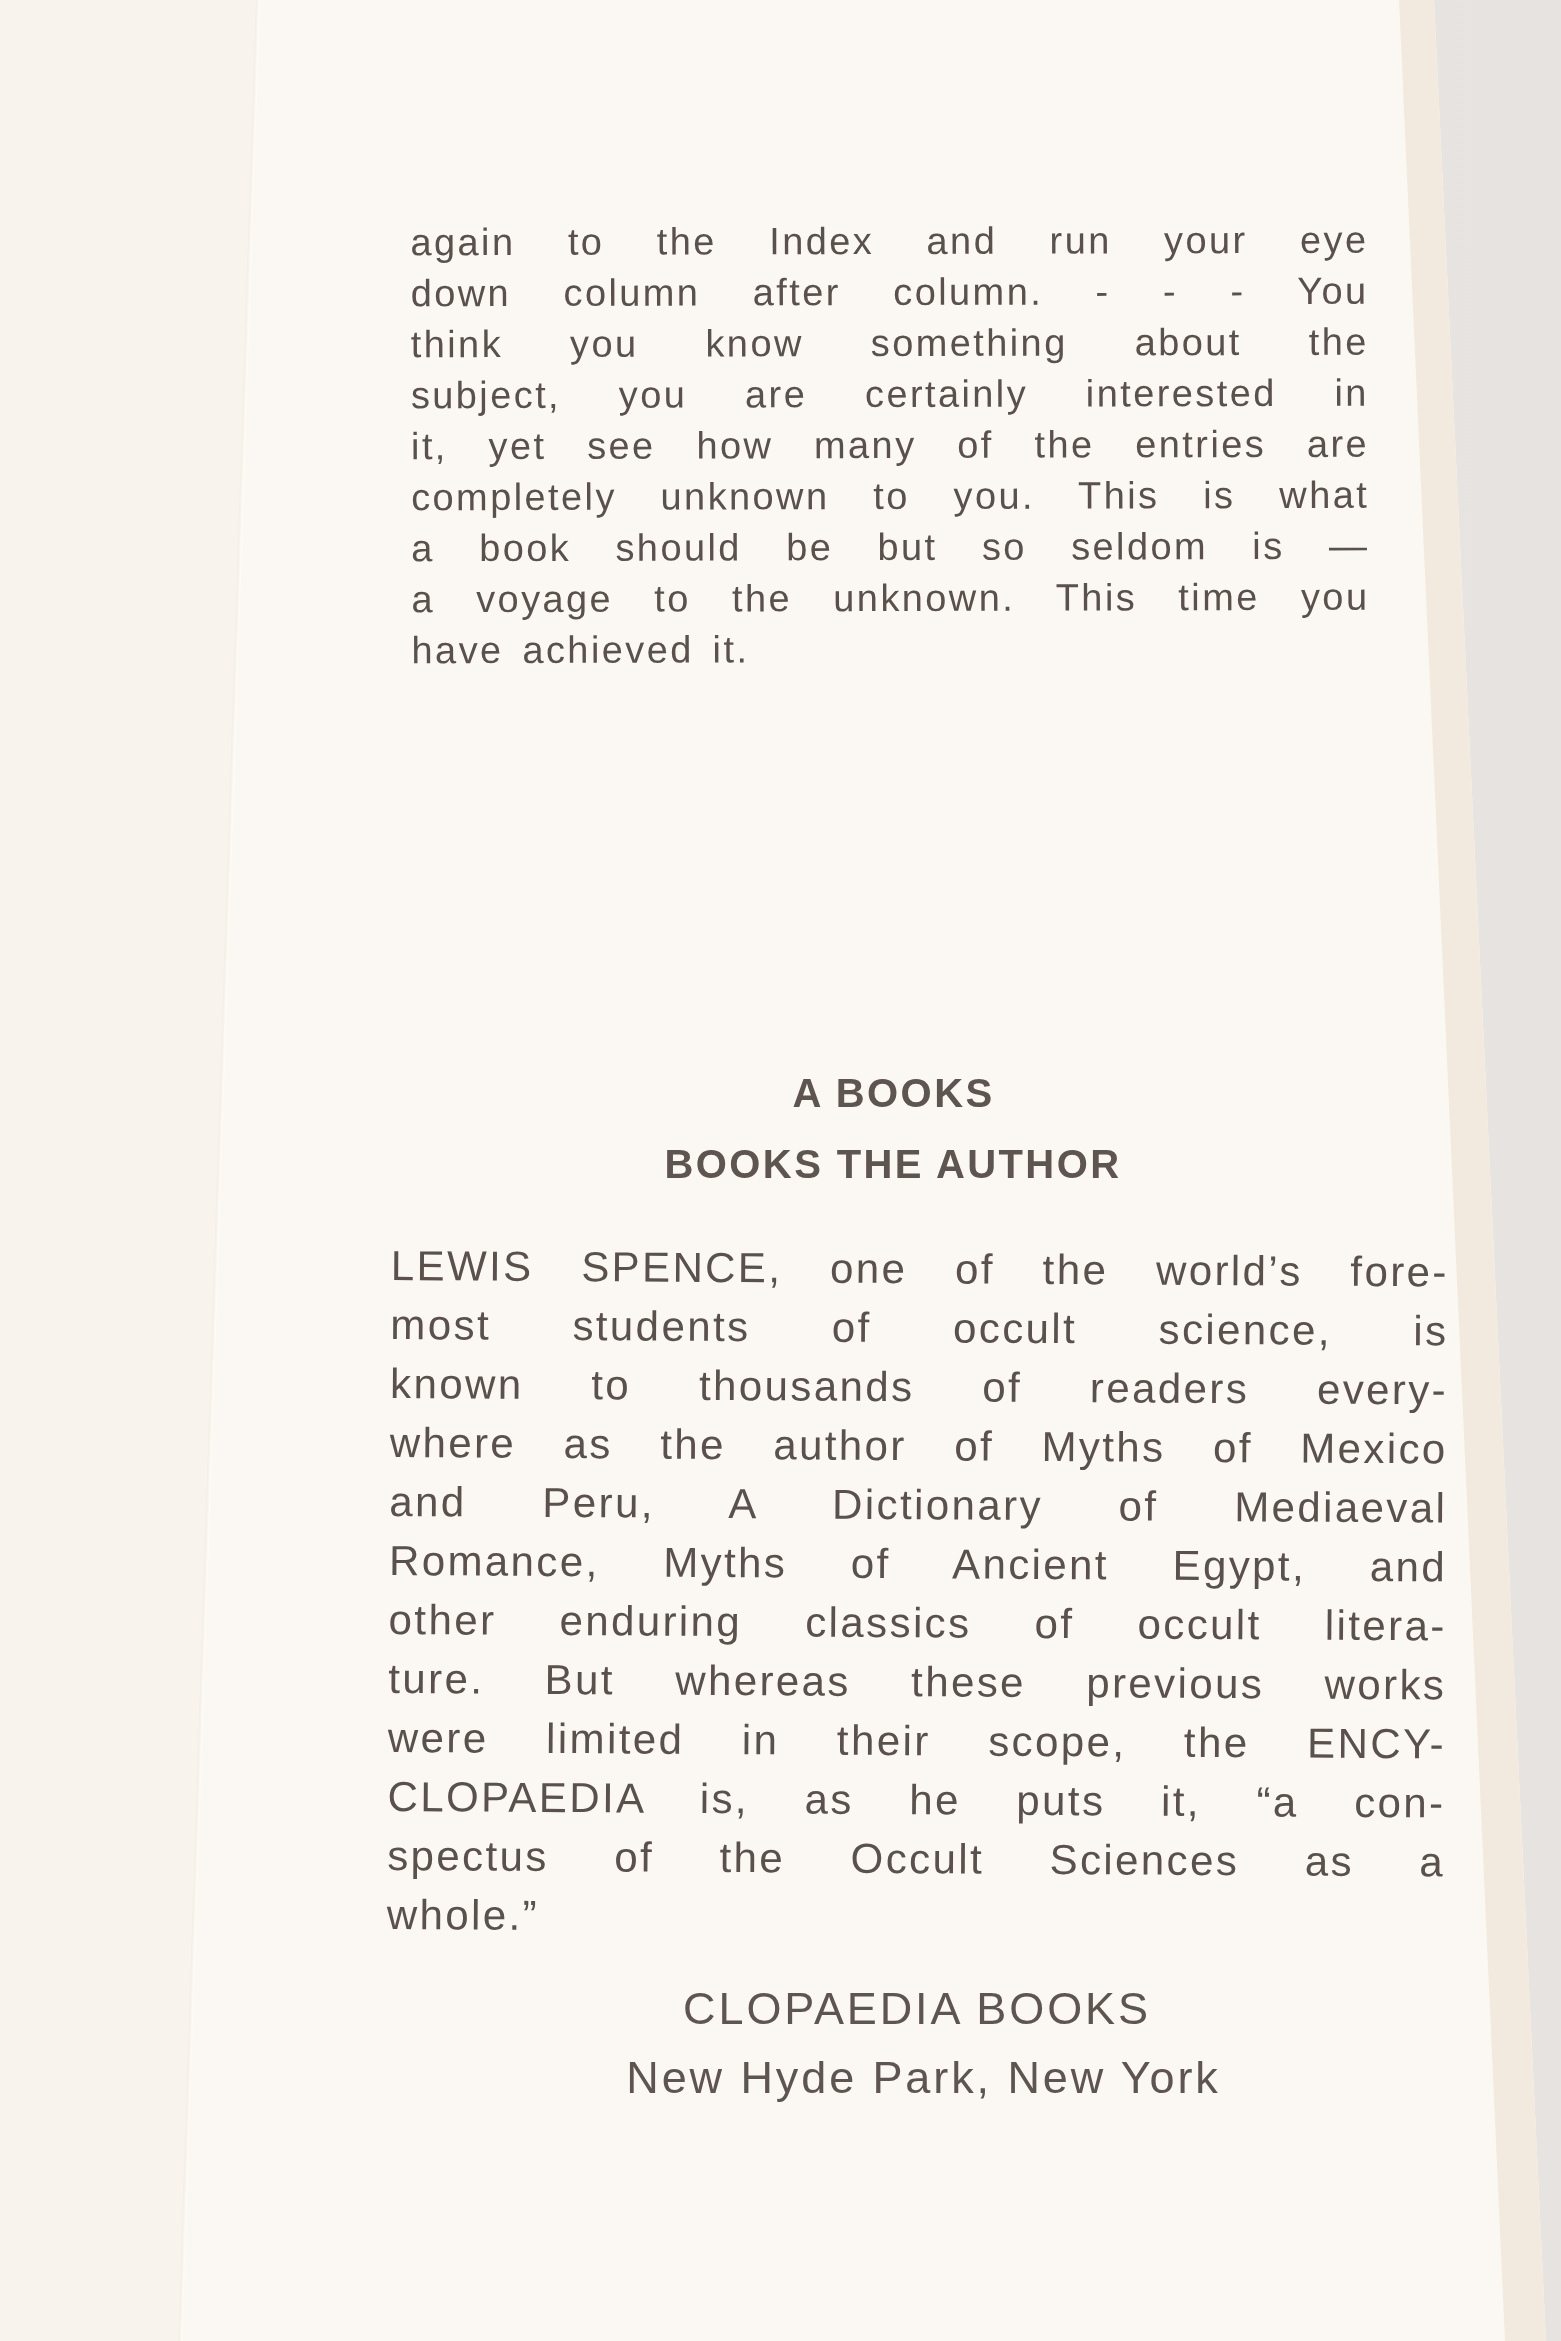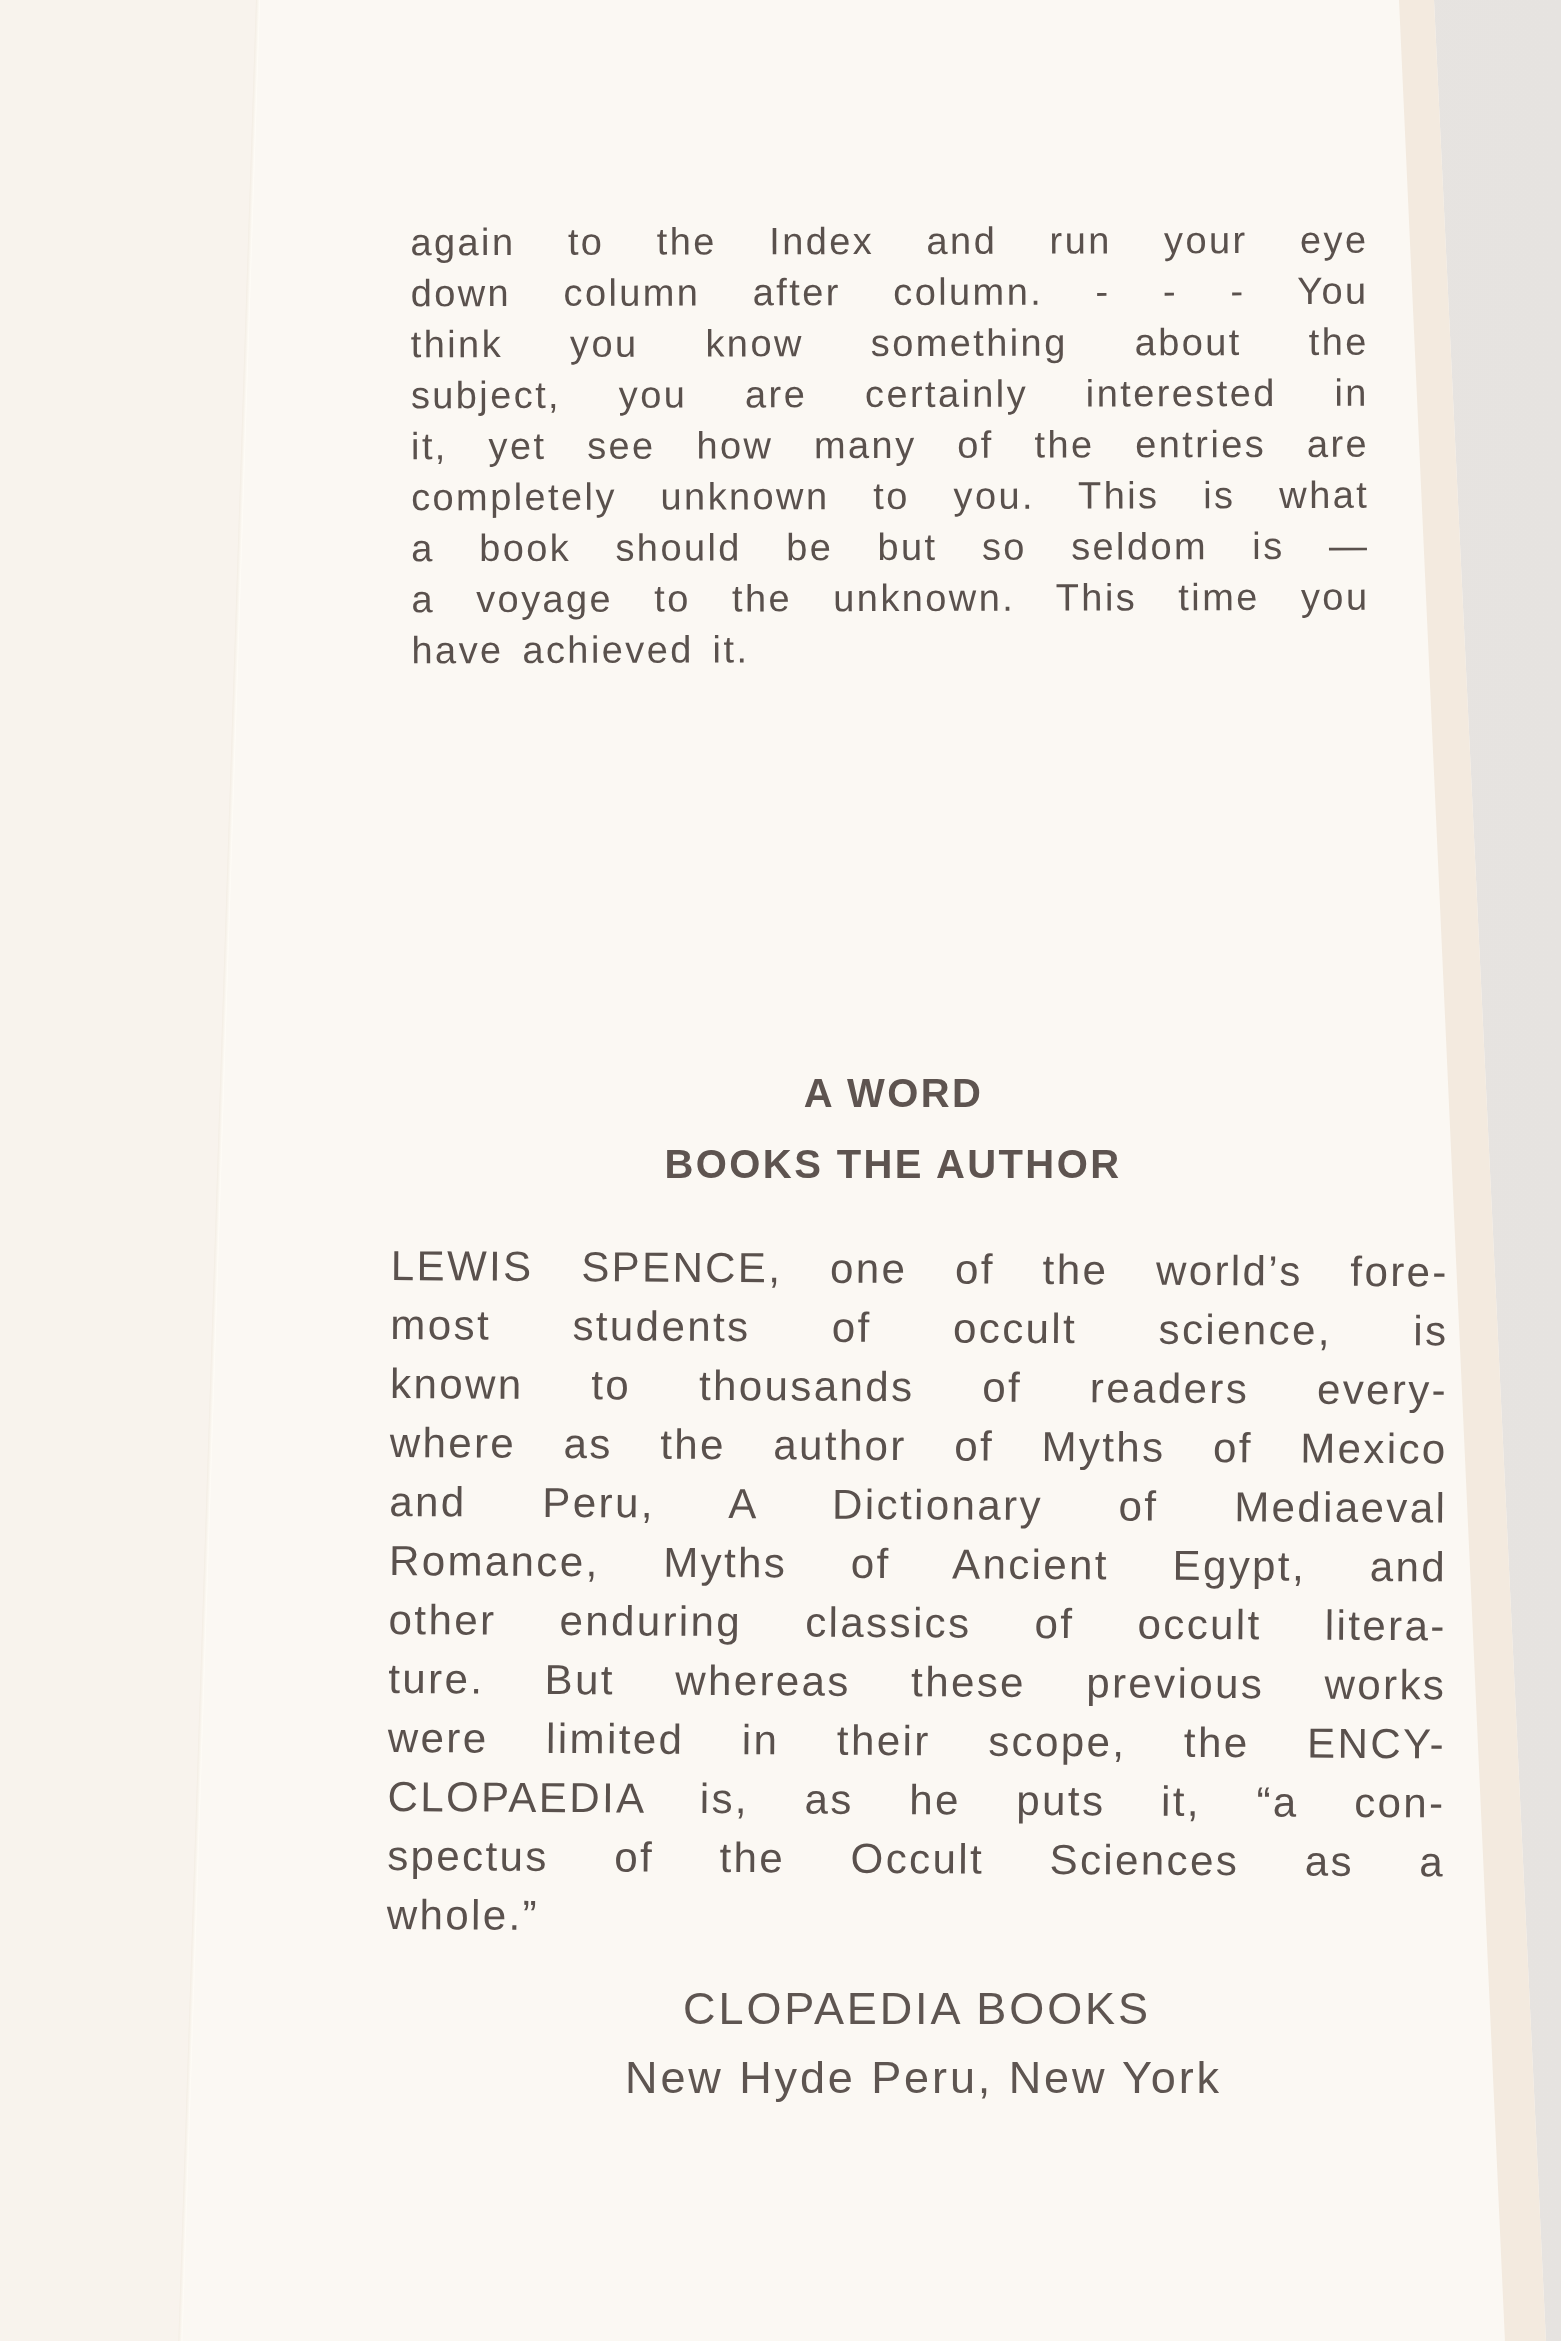--- a/index.html
+++ b/index.html
@@ -160,36 +160,36 @@
       <span class="line">down column after column. - - - You</span>
       <span class="line">think you know something about the</span>
       <span class="line">subject, you are certainly interested in</span>
       <span class="line">it, yet see how many of the entries are</span>
       <span class="line">completely unknown to you. This is what</span>
       <span class="line">a book should be but so seldom is —</span>
       <span class="line">a voyage to the unknown. This time you</span>
       <span class="line last">have achieved it.</span>
     </div>
 
-    <div class="heading heading-1">A WORD</div>
+    <div class="heading heading-1">A BOOKS</div>
     <div class="heading heading-2">BOOKS THE AUTHOR</div>
 
     <div class="para para-2">
       <span class="line">LEWIS SPENCE, one of the world’s fore-</span>
       <span class="line">most students of occult science, is</span>
       <span class="line">known to thousands of readers every-</span>
       <span class="line">where as the author of Myths of Mexico</span>
       <span class="line">and Peru, A Dictionary of Mediaeval</span>
       <span class="line">Romance, Myths of Ancient Egypt, and</span>
       <span class="line">other enduring classics of occult litera-</span>
       <span class="line">ture. But whereas these previous works</span>
       <span class="line">were limited in their scope, the ENCY-</span>
       <span class="line">CLOPAEDIA is, as he puts it, “a con-</span>
       <span class="line">spectus of the Occult Sciences as a</span>
       <span class="line last">whole.”</span>
     </div>
 
     <div class="publisher publisher-name">CLOPAEDIA BOOKS</div>
-    <div class="publisher publisher-location">New Hyde Peru, New York</div>
+    <div class="publisher publisher-location">New Hyde Park, New York</div>
 
   </div>
 </div>
 
 
 </body></html>

